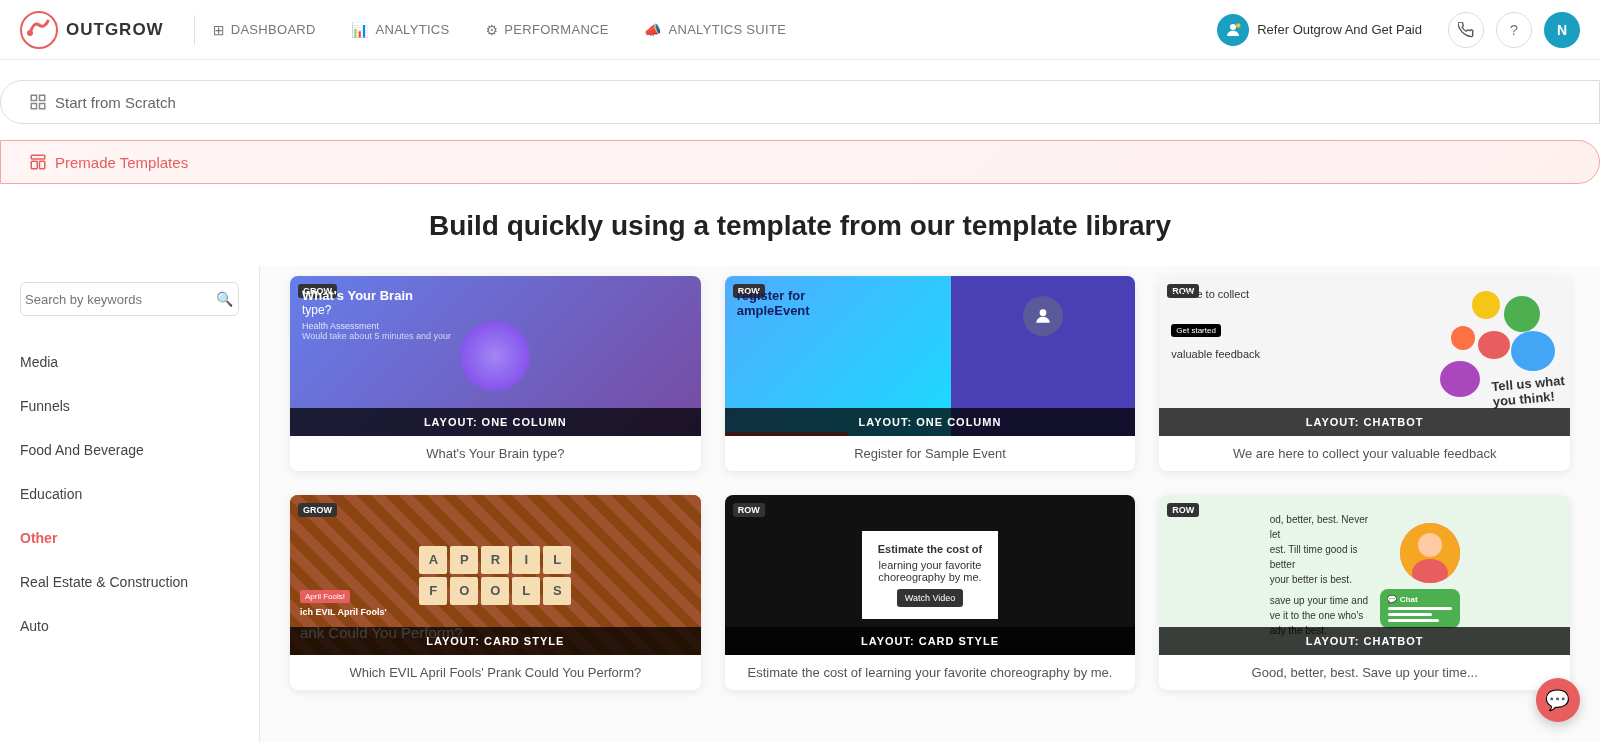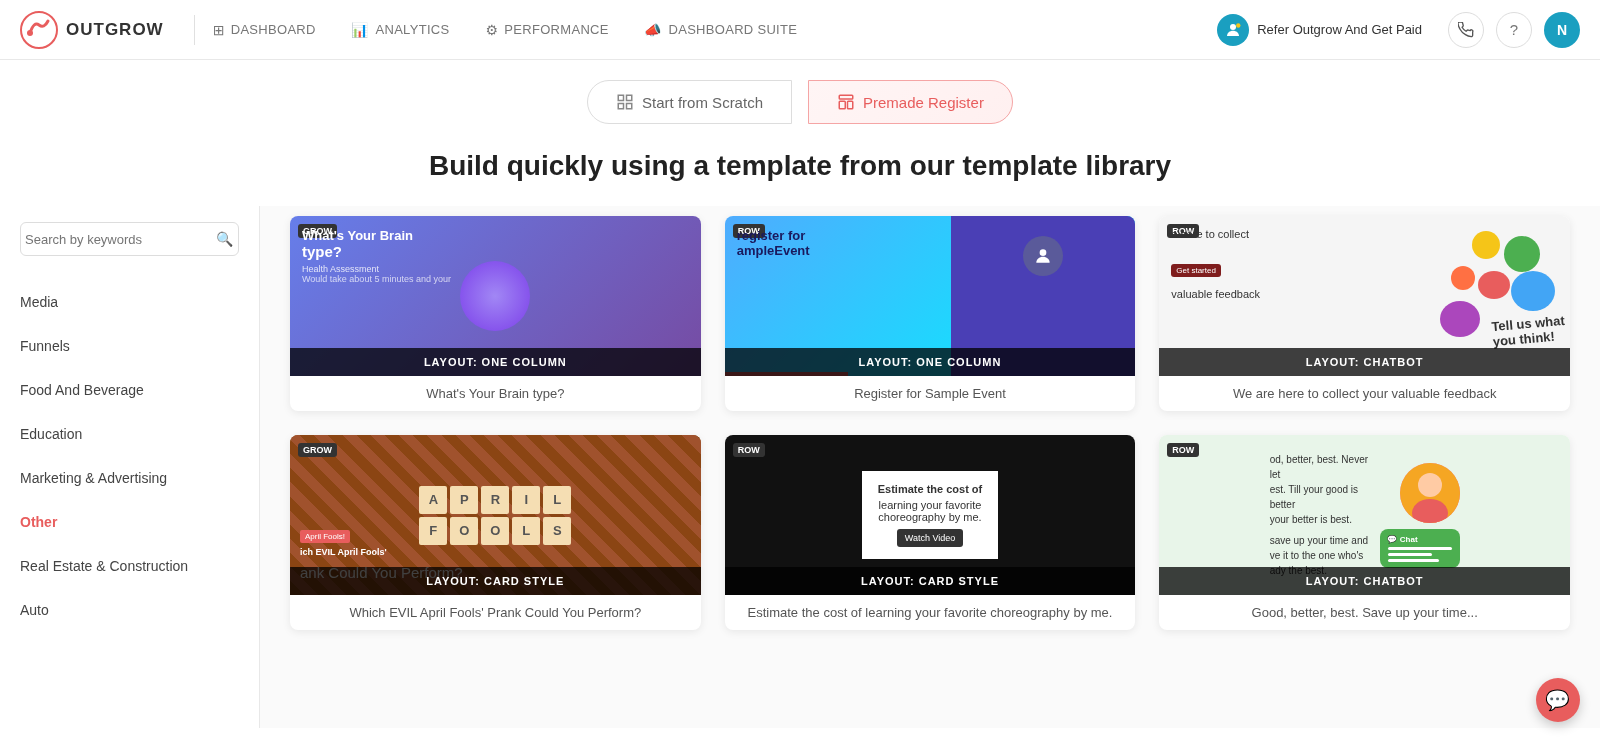--- a/index.html
+++ b/index.html
@@ -95,20 +95,21 @@
       color: #fff;
       font-weight: 600;
     }
 
     
     .toggle-area {
       display: flex;
       justify-content: center;
       padding: 20px 0 10px;
       gap: 16px;
+      flex-direction: column;
     }
     .toggle-btn {
       display: flex;
       align-items: center;
       gap: 8px;
       padding: 12px 28px;
       font-size: 15px;
       font-weight: 500;
       cursor: pointer;
       border: 1px solid #ddd;
@@ -324,21 +325,21 @@
       position: absolute;
       left: 12px;
       top: 12px;
       font-size: 10px;
       color: #333;
     }
     .started-badge {
       position: absolute;
       top: 48px;
       left: 12px;
-      background: #7f1d1d;
+      background: #000000;
       color: #fff;
       font-size: 8px;
       padding: 2px 5px;
       border-radius: 3px;
     }
     .letter-tile {
       width: 28px;
       height: 28px;
       background: #f5deb3;
       display: flex;
@@ -420,21 +421,21 @@
     <a class="nav-link">
       <span class="nav-icon">📊</span>
       <span>ANALYTICS</span>
     </a>
     <a class="nav-link">
       <span class="nav-icon">⚙</span>
       <span>PERFORMANCE</span>
     </a>
     <a class="nav-link">
       <span class="nav-icon">📣</span>
-      <span>DASHBOARD SUITE</span>
+      <span>ANALYTICS SUITE</span>
     </a>
   </div>
   <div class="nav-right">
     <button class="refer-btn">
       <div class="refer-icon">
         <svg width="18" height="18" viewBox="0 0 24 24" fill="white">
           <circle cx="12" cy="8" r="4"></circle>
           <path d="M4 20c0-4 3.6-7 8-7s8 3 8 7"></path>
           <circle cx="19" cy="6" r="3" fill="#f5c518"></circle>
         </svg>
@@ -464,21 +465,21 @@
         <rect x="14" y="14" width="7" height="7"></rect>
     </svg>
     <span>Start from Scratch</span>
   </button>
   <button class="toggle-btn right">
     <svg width="18" height="18" viewBox="0 0 24 24" fill="none" stroke="#e85d5d" stroke-width="2">
       <rect x="3" y="3" width="18" height="5" rx="1"></rect>
       <rect x="3" y="11" width="8" height="10" rx="1"></rect>
       <rect x="14" y="11" width="7" height="10" rx="1"></rect>
     </svg>
-    <span>Premade Register</span>
+    <span>Premade Templates</span>
   </button>
 </div>
 
 <h1 class="main-heading">Build quickly using a template from our template library</h1>
 
 <div class="main-layout">
 
   <aside class="sidebar">
     <div class="search-box">
       <input type="text" placeholder="Search by keywords" style="">
@@ -490,23 +491,20 @@
       </div>
       <div class="sidebar-item">
         <span>Funnels</span>
       </div>
       <div class="sidebar-item">
         <span>Food And Beverage</span>
       </div>
       <div class="sidebar-item">
         <span>Education</span>
       </div>
-      <div class="sidebar-item">
-        <span>Marketing &amp; Advertising</span>
-      </div>
       <div class="sidebar-item active">
         <span>Other</span>
       </div>
       <div class="sidebar-item">
         <span>Real Estate &amp; Construction</span>
       </div>
       <div class="sidebar-item">
         <span>Auto</span>
       </div>
     </div>
@@ -514,21 +512,21 @@
 
   <main class="content-area">
     <div class="templates-grid">
 
       <div class="template-card">
         <div class="card-image">
           <div class="tpl-brain">
             <span class="grow-badge">GROW</span>
             <div class="tpl-brain-text">
               <div style="font-size:13px;font-weight:600;">What's Your Brain</div>
-              <div style="font-size:15px;font-weight:bold;">type?</div>
+              <div style="font-size:12px;">type?</div>
               <div style="font-size:9px;margin-top:4px;opacity:0.8;">Health Assessment</div>
               <div style="font-size:9px;opacity:0.7;">Would take about 5 minutes and your</div>
             </div>
             <div class="brain-visual"></div>
           </div>
           <div class="card-label">LAYOUT: ONE COLUMN</div>
         </div>
         <div class="card-title">What's Your Brain type?</div>
       </div>
 
@@ -625,21 +623,21 @@
         <div class="card-title">Estimate the cost of learning your favorite choreography by me.</div>
       </div>
 
       <div class="template-card">
         <div class="card-image">
           <div class="tpl-chatbot2">
             <span class="grow-badge">ROW</span>
             <div style="display:flex;align-items:center;gap:10px;padding:10px;">
               <div style="font-size:10px;color:#333;max-width:100px;line-height:1.5;">
                 <div>od, better, best. Never let</div>
-                <div>est. Till your good is better</div>
+                <div>est. Till time good is better</div>
                 <div>your better is best.</div>
                 <div style="margin-top:6px;">save up your time and</div>
                 <div>ve it to the one who's</div>
                 <div>ady the best.</div>
               </div>
               <div style="display:flex;flex-direction:column;align-items:flex-end;gap:6px;">
                 <div style="width:60px;height:60px;border-radius:50%;overflow:hidden;background:linear-gradient(135deg,#f093fb,#f5576c);">
                   <svg width="60" height="60" viewBox="0 0 60 60">
                     <rect width="60" height="60" fill="#f5a623"></rect>
                     <circle cx="30" cy="22" r="12" fill="#ffcba4"></circle>

